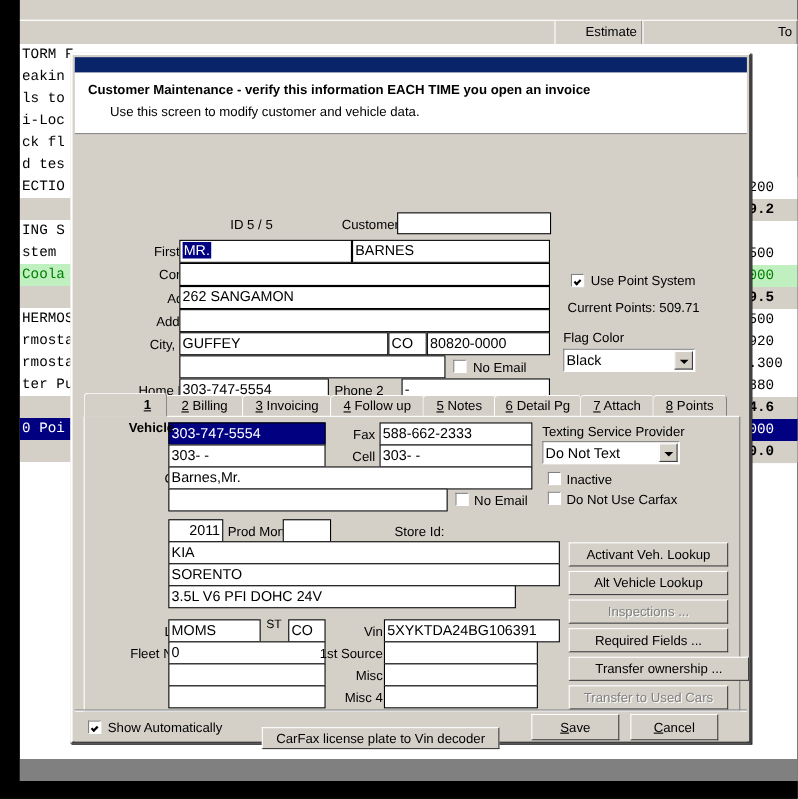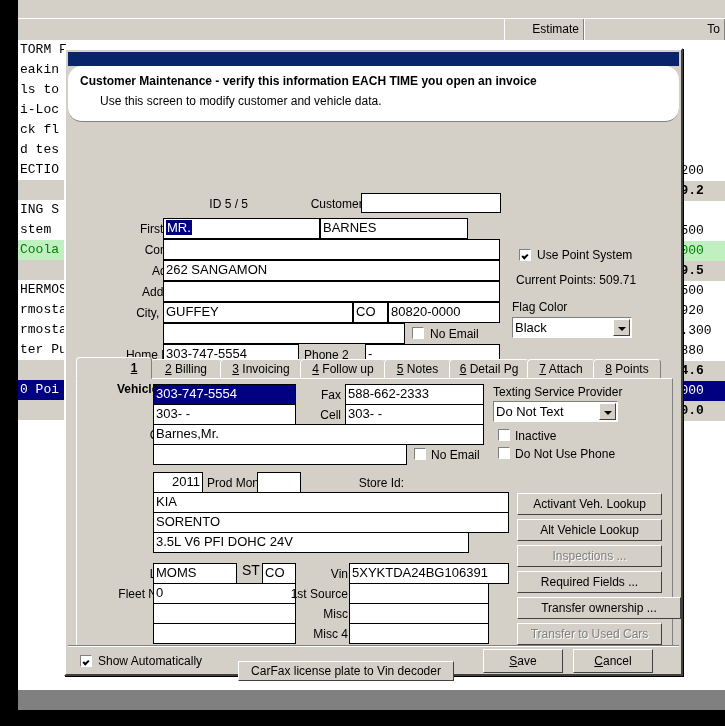--- a/index.html
+++ b/index.html
@@ -25,21 +25,21 @@
   .numcell{position:absolute;left:637px;width:70px;text-align:left;font-family:"Liberation Mono",monospace;
            font-size:13px;line-height:20px;height:20px;white-space:pre;overflow:hidden;}
   .bg-bottom{position:absolute;left:0;top:690px;width:707px;height:20px;background:#808080;}
 
   
   #dlg{position:absolute;left:64px;top:48px;width:619px;height:628px;background:#d4d0c8;
        border:2px solid;border-color:#fff #404040 #404040 #fff;box-sizing:border-box;
        box-shadow:1px 1px 0 #000;}
   .dlg-title{position:absolute;left:2px;top:2px;width:611px;height:14px;background:#0a246a;}
   .dlg-head{position:absolute;left:2px;top:16px;width:611px;height:56px;background:#fff;
-            border-bottom:1px solid #808080;box-sizing:border-box;border-radius:14px;}
+            border-bottom:1px solid #808080;box-sizing:border-box;}
   .dlg-h1{position:absolute;left:12px;top:8px;font-size:12px;font-weight:bold;color:#000;}
   .dlg-h2{position:absolute;left:32px;top:28px;font-size:12px;color:#000;}
 
   .body{position:absolute;left:2px;top:73px;width:611px;height:551px;background:#d4d0c8;}
 
   
   .lbl{position:absolute;font-size:12px;color:#000;white-space:nowrap;}
   .lbl.r{text-align:right;}
   .fld{position:absolute;background:#fff;border:1px solid;border-color:#808080 #fff #fff #808080;
        box-sizing:border-box;font-size:13px;color:#000;font-family:"Liberation Sans",sans-serif;
@@ -134,21 +134,21 @@
     <div class="body">
 
       <div class="lbl r" style="left:100px;top:74px;width:80px;">ID  5 / 5</div>
       <div class="lbl r" style="left:210px;top:74px;width:100px;">Customer ID</div>
       <div class="fld thick" style="left:293px;top:70px;width:140px;height:20px;"></div>
 
       <div class="lbl r" style="left:30px;top:99px;width:98px;">First / Last</div>
       <div class="fld thick" style="left:95px;top:95px;width:157px;height:21px;">
         <span class="fld sel" style="position:static;display:inline;border:0;padding:0 1px;">MR.</span>
       </div>
-      <div class="fld thick" style="left:252px;top:95px;width:148px;height:21px;">BARNES</div>
+      <div class="fld thick" style="left:252px;top:95px;width:180px;height:21px;">BARNES</div>
 
       <div class="lbl r" style="left:30px;top:120px;width:98px;">Company</div>
       <div class="fld thick" style="left:95px;top:116px;width:337px;height:21px;"></div>
 
       <div class="lbl r" style="left:30px;top:141px;width:98px;">Address</div>
       <div class="fld thick" style="left:95px;top:137px;width:337px;height:21px;">262 SANGAMON</div>
 
       <div class="lbl r" style="left:30px;top:162px;width:98px;">Address 2</div>
       <div class="fld thick" style="left:95px;top:158px;width:337px;height:21px;"></div>
 
@@ -208,40 +208,40 @@
         <div class="lbl" style="left:354px;top:69px;">No Email</div>
 
         <div class="lbl" style="left:416px;top:6px;">Texting Service Provider</div>
         <div class="combo" style="left:416px;top:22px;width:125px;height:21px;">
           <span>Do Not Text</span>
           <span class="arw"></span>
         </div>
         <div class="chk" style="left:421px;top:50px;"></div>
         <div class="lbl" style="left:438px;top:50px;">Inactive</div>
         <div class="chk" style="left:421px;top:68px;"></div>
-        <div class="lbl" style="left:438px;top:68px;">Do Not Use Phone</div>
+        <div class="lbl" style="left:438px;top:68px;">Do Not Use Carfax</div>
 
         <div class="lbl r" style="left:40px;top:97px;width:74px;">Year</div>
         <div class="fld thick rt" style="left:76px;top:93px;width:50px;height:21px;">2011</div>
         <div class="lbl" style="left:130px;top:97px;">Prod Mon</div>
         <div class="fld thick" style="left:180px;top:93px;width:44px;height:21px;"></div>
         <div class="lbl r" style="left:255px;top:97px;width:72px;">Store Id:</div>
 
         <div class="lbl r" style="left:40px;top:117px;width:74px;">Make</div>
         <div class="fld thick" style="left:76px;top:113px;width:356px;height:21px;">KIA</div>
 
         <div class="lbl r" style="left:40px;top:137px;width:74px;">Model</div>
         <div class="fld thick" style="left:76px;top:133px;width:356px;height:21px;">SORENTO</div>
 
         <div class="lbl r" style="left:40px;top:157px;width:74px;">Engine</div>
         <div class="fld thick" style="left:76px;top:153px;width:316px;height:21px;">3.5L V6 PFI DOHC 24V</div>
 
         <div class="lbl r" style="left:34px;top:188px;width:80px;">License</div>
         <div class="fld thick" style="left:76px;top:184px;width:84px;height:21px;">MOMS</div>
-        <div class="lbl" style="left:165px;top:183px;font-size:14px;">ST</div>
+        <div class="lbl" style="left:165px;top:183px;font-size:11px;">ST</div>
         <div class="fld thick" style="left:185px;top:184px;width:34px;height:21px;">CO</div>
         <div class="lbl r" style="left:225px;top:188px;width:46px;">Vin</div>
         <div class="fld thick" style="left:272px;top:184px;width:160px;height:21px;">5XYKTDA24BG106391</div>
 
         <div class="lbl r" style="left:10px;top:208px;width:104px;">Fleet Number</div>
         <div class="fld thick" style="left:76px;top:204px;width:143px;height:21px;">0</div>
         <div class="lbl r" style="left:200px;top:208px;width:71px;">1st Source</div>
         <div class="fld thick" style="left:272px;top:204px;width:140px;height:21px;"></div>
 
         <div class="lbl r" style="left:40px;top:228px;width:74px;">Color</div>

